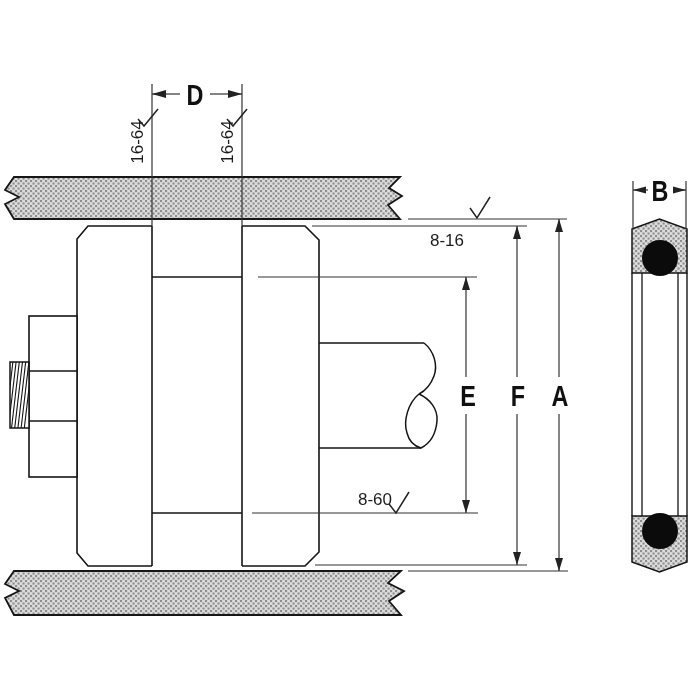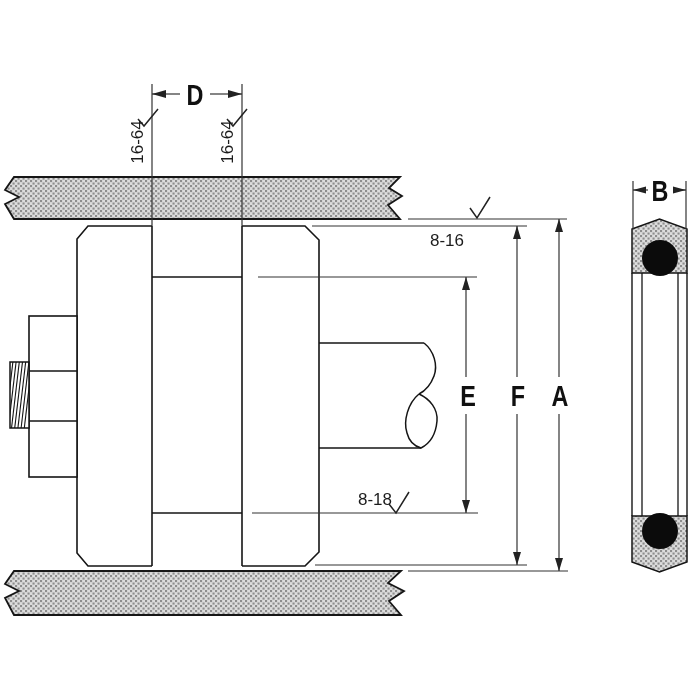--- a/index.html
+++ b/index.html
@@ -141,17 +141,17 @@
     </g>
   </svg>
 
   <div id="lbl-d" class="lbl lbl-big">D</div>
   <div id="lbl-b" class="lbl lbl-big">B</div>
   <div id="lbl-e" class="lbl lbl-big">E</div>
   <div id="lbl-f" class="lbl lbl-big">F</div>
   <div id="lbl-a" class="lbl lbl-big">A</div>
 
   <div id="lbl-816" class="lbl lbl-small">8-16</div>
-  <div id="lbl-832" class="lbl lbl-small">8-18</div>
+  <div id="lbl-832" class="lbl lbl-small">8-60</div>
   <div id="lbl-1664-l" class="lbl lbl-small lbl-rot">16-64</div>
   <div id="lbl-1664-r" class="lbl lbl-small lbl-rot">16-64</div>
 
 </div>
 
 </body></html>

